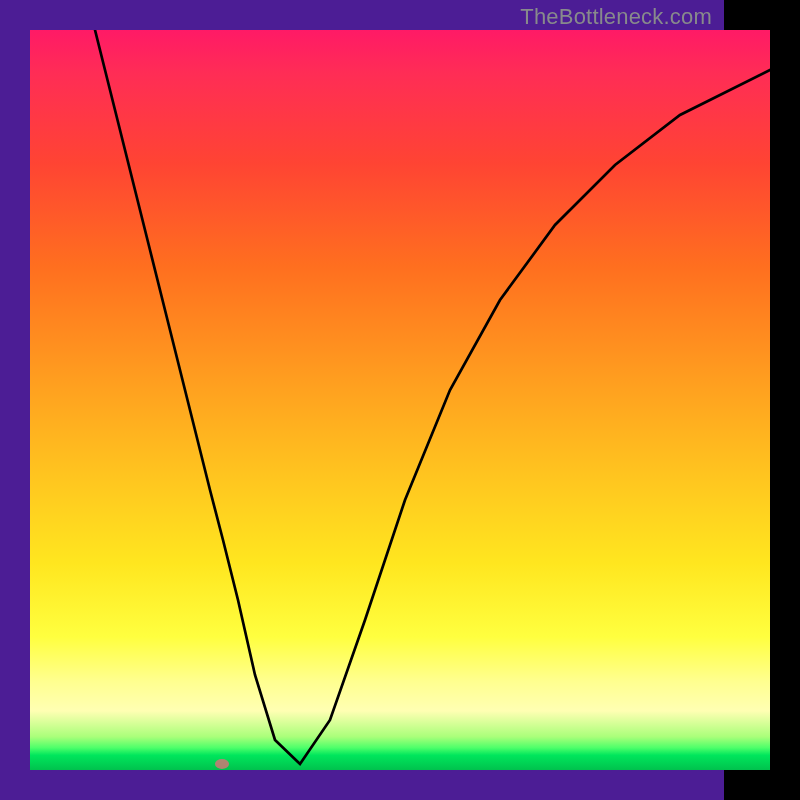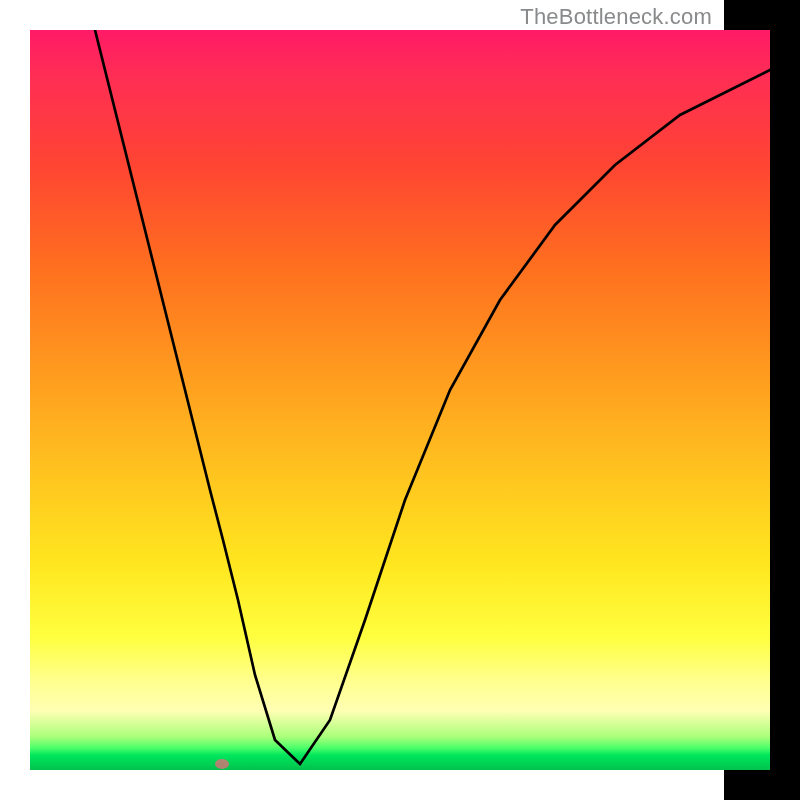--- a/index.html
+++ b/index.html
@@ -7,21 +7,21 @@
     padding: 0;
     width: 800px;
     height: 800px;
     overflow: hidden;
     background: #000;
   }
   .frame {
     position: relative;
     width: 724px;
     height: 800px;
-    background: #ffffff;
+    background: #4c1d95;
   }
   .plot-area {
     position: absolute;
     left: 30px;
     top: 30px;
     width: 740px;
     height: 740px;
     overflow: hidden;
   }
   .gradient {

